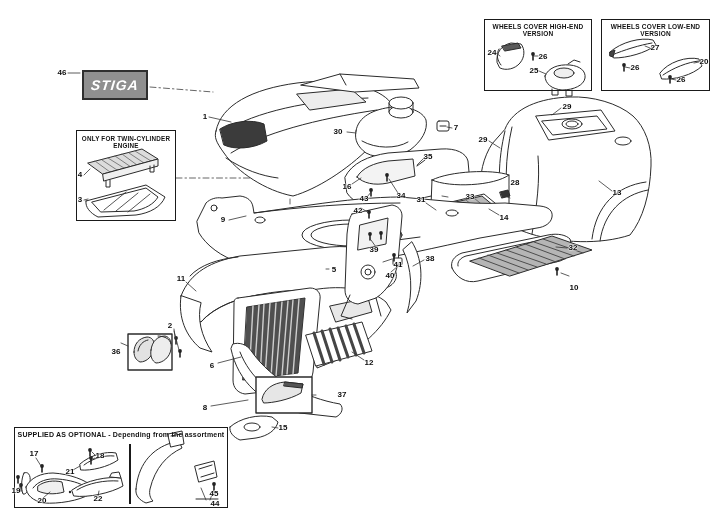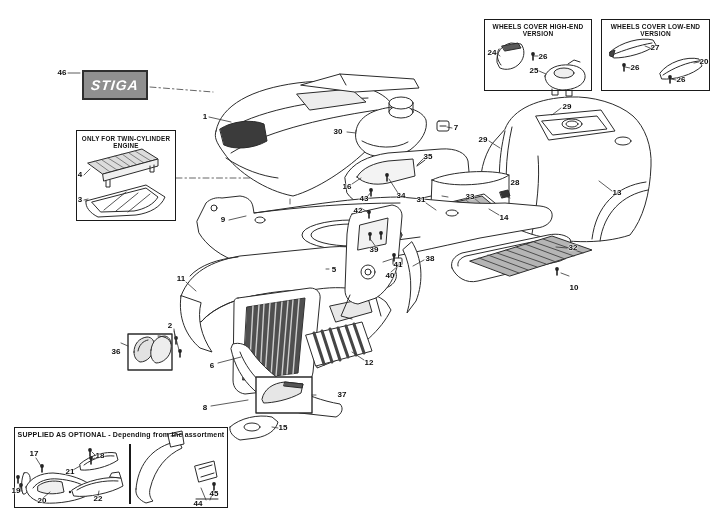--- a/index.html
+++ b/index.html
@@ -373,17 +373,17 @@
       <span class="callout" style="left: 704px; top: 62px;">20</span>
       <span class="callout" style="left: 681px; top: 80px;">26</span>
       <span class="callout" style="left: 80px; top: 175px;">4</span>
       <span class="callout" style="left: 80px; top: 200px;">3</span>
       <span class="callout" style="left: 34px; top: 454px;">17</span>
       <span class="callout" style="left: 100px; top: 456px;">18</span>
       <span class="callout" style="left: 16px; top: 491px;">19</span>
       <span class="callout" style="left: 42px; top: 501px;">20</span>
       <span class="callout" style="left: 70px; top: 472px;">21</span>
       <span class="callout" style="left: 98px; top: 499px;">22</span>
-      <span class="callout" style="left: 198px; top: 504px;">44</span>
+      <span class="callout" style="left: 215px; top: 504px;">44</span>
       <span class="callout" style="left: 214px; top: 494px;">45</span>
     </div>
 
 </div>
 
 </body></html>

